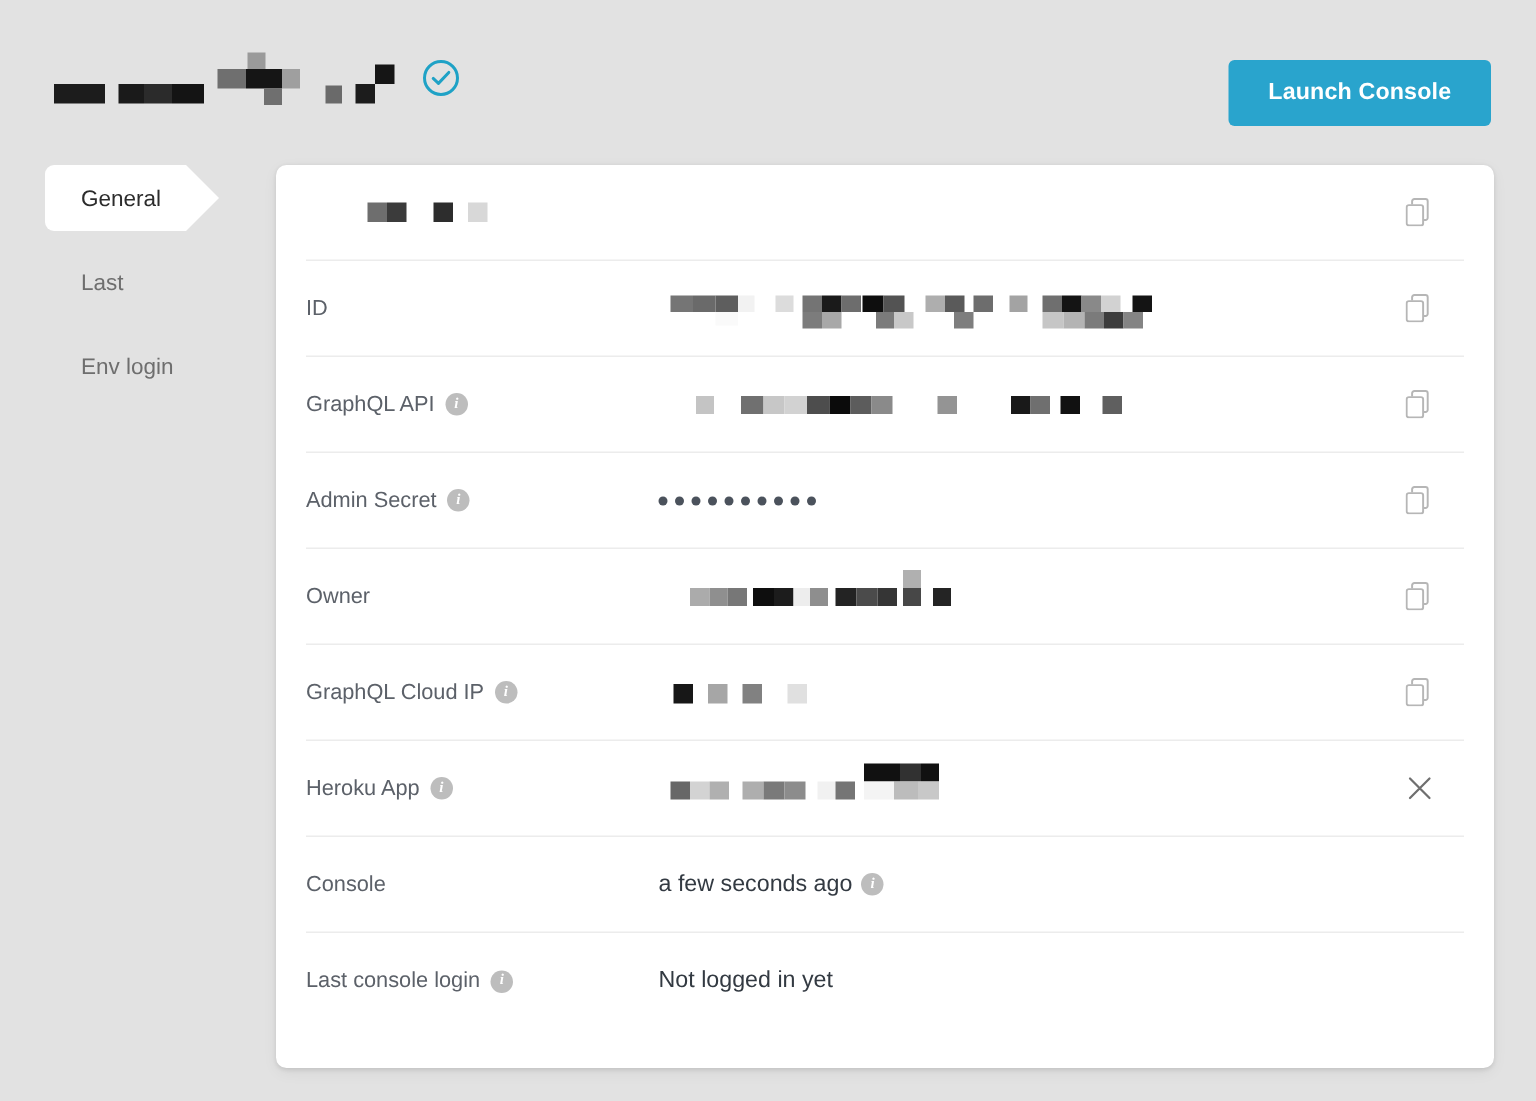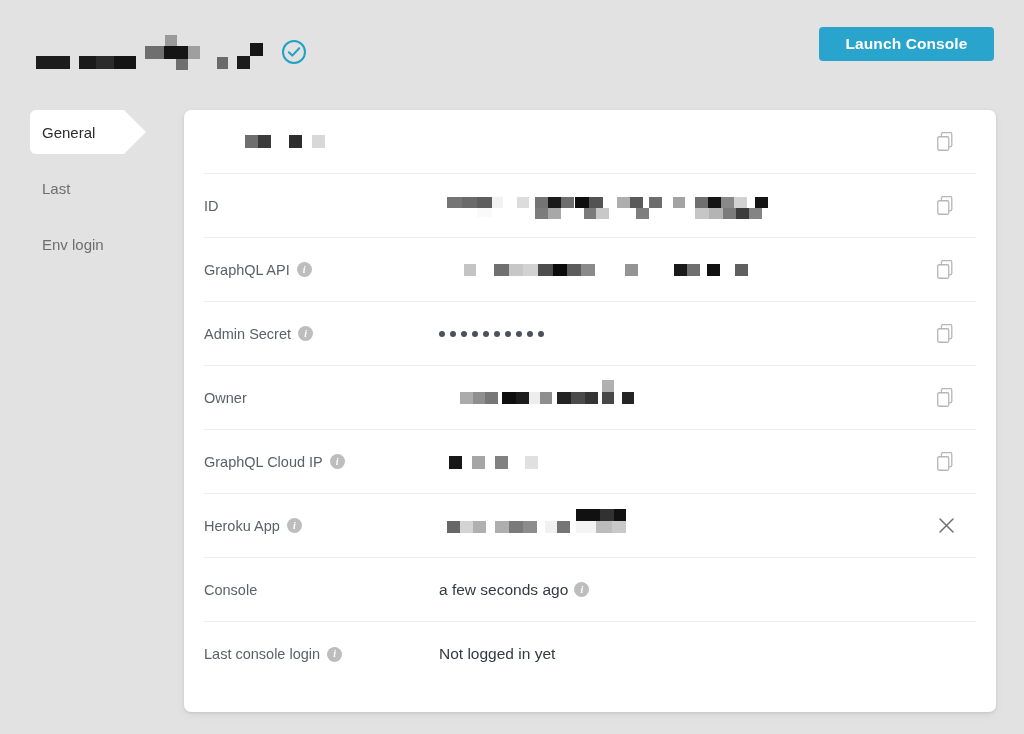--- a/index.html
+++ b/index.html
@@ -21,42 +21,42 @@
     height: 40px;
   }
   .redact-group { display: flex; align-items: flex-end; gap: 9px; height: 34px; }
   .px { display: inline-block; }
 
   .check-circle {
     width: 26px; height: 26px; display: block; margin-left: 6px;
   }
 
   .launch-console {
-    position: absolute; right: 30px; top: 27px;
-    width: 175px; height: 34px;
+    position: absolute; right: 30px; top: 40px;
+    width: 175px; height: 44px;
     background: #29a4cd;
     border: none; border-radius: 4px;
     color: #ffffff;
     font-family: "Liberation Sans", sans-serif;
     font-size: 15.5px; font-weight: bold;
     letter-spacing: .1px;
     cursor: pointer;
     display: flex; align-items: center; justify-content: center;
   }
 
   
   .sidebar {
     position: absolute; left: 0; top: 110px;
     width: 185px;
   }
   .tab {
     position: relative;
     height: 44px;
     display: flex; align-items: center;
-    padding-left: 42px;
+    padding-left: 54px;
     font-size: 15px;
     color: #6e6e6e;
     margin-bottom: 12px;
     cursor: pointer;
   }
   .tab.active {
     color: #2c2c2c;
   }
   .tab.active .tab-bg {
     position: absolute; left: 30px; top: 0;

